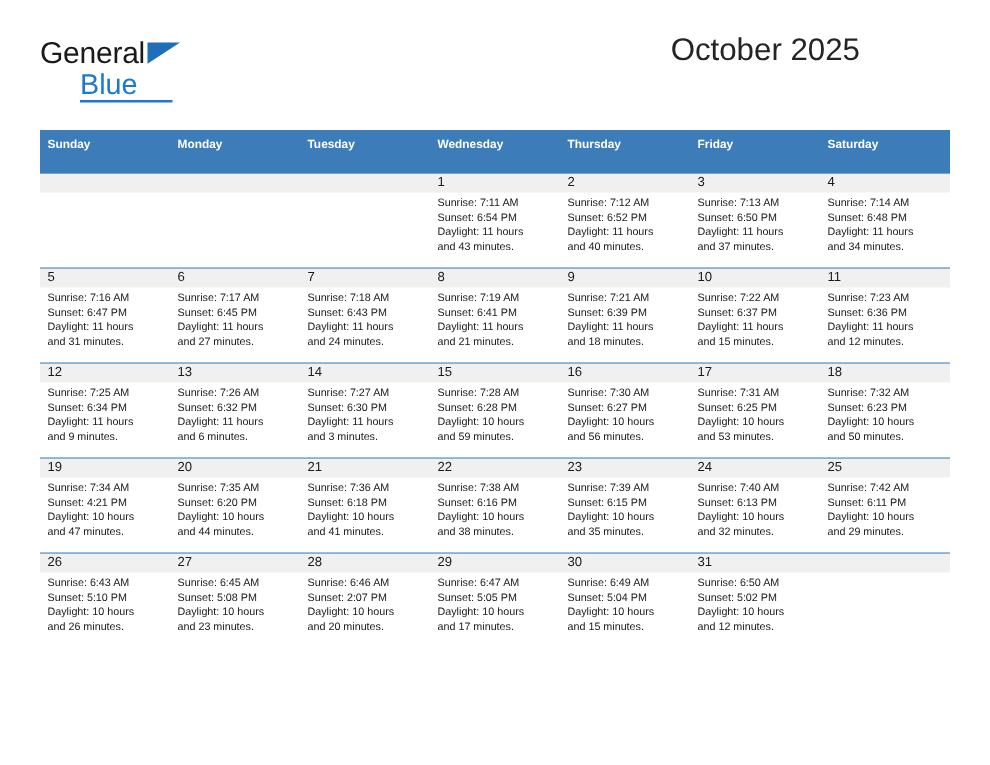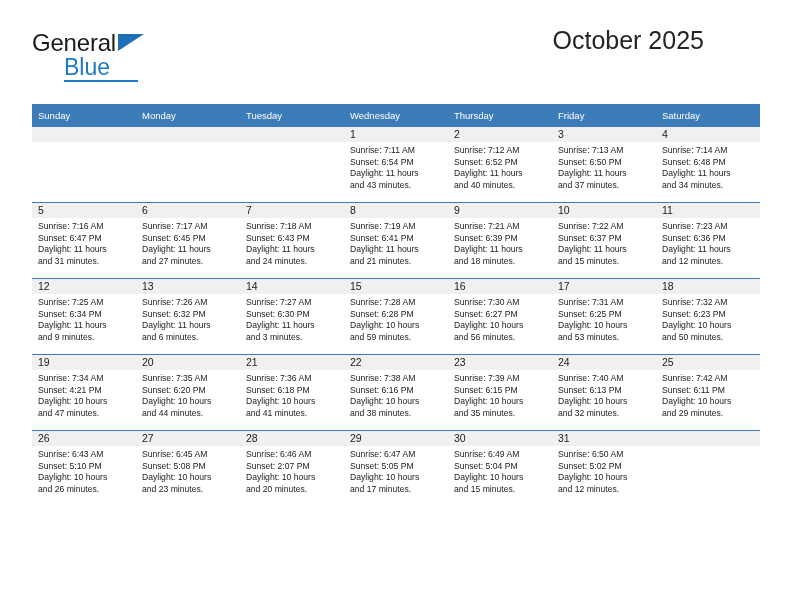--- a/index.html
+++ b/index.html
@@ -72,21 +72,21 @@
     position: absolute;
     left: 32px;
     bottom: 0px;
     width: 74px;
     height: 2px;
     background: #1e7ac8;
   }
 
   .title-block {
     position: absolute;
-    right: 0;
+    right: 16px;
     top: 0;
     text-align: left;
   }
   .cal-title {
     font-size: 25px;
     color: #242424;
     line-height: 32px;
     white-space: nowrap;
   }
   .cal-subtitle {
@@ -103,23 +103,23 @@
     left: 32px;
     top: 104px;
     width: 728px;
     border-collapse: collapse;
     table-layout: fixed;
   }
   .calendar th {
     background: #3c7cb9;
     color: #ffffff;
     font-size: 9.5px;
-    font-weight: normal;
+    font-weight: bold;
     text-align: left;
-    padding: 5px 0 5px 6px;
+    padding: 5px 0 17px 6px;
     height: 12px;
     vertical-align: middle;
   }
   .calendar td {
     width: 104px;
     height: 75px;
     vertical-align: top;
     padding: 0;
     border-top: 1.5px solid #3c7cb9;
     background: #ffffff;

